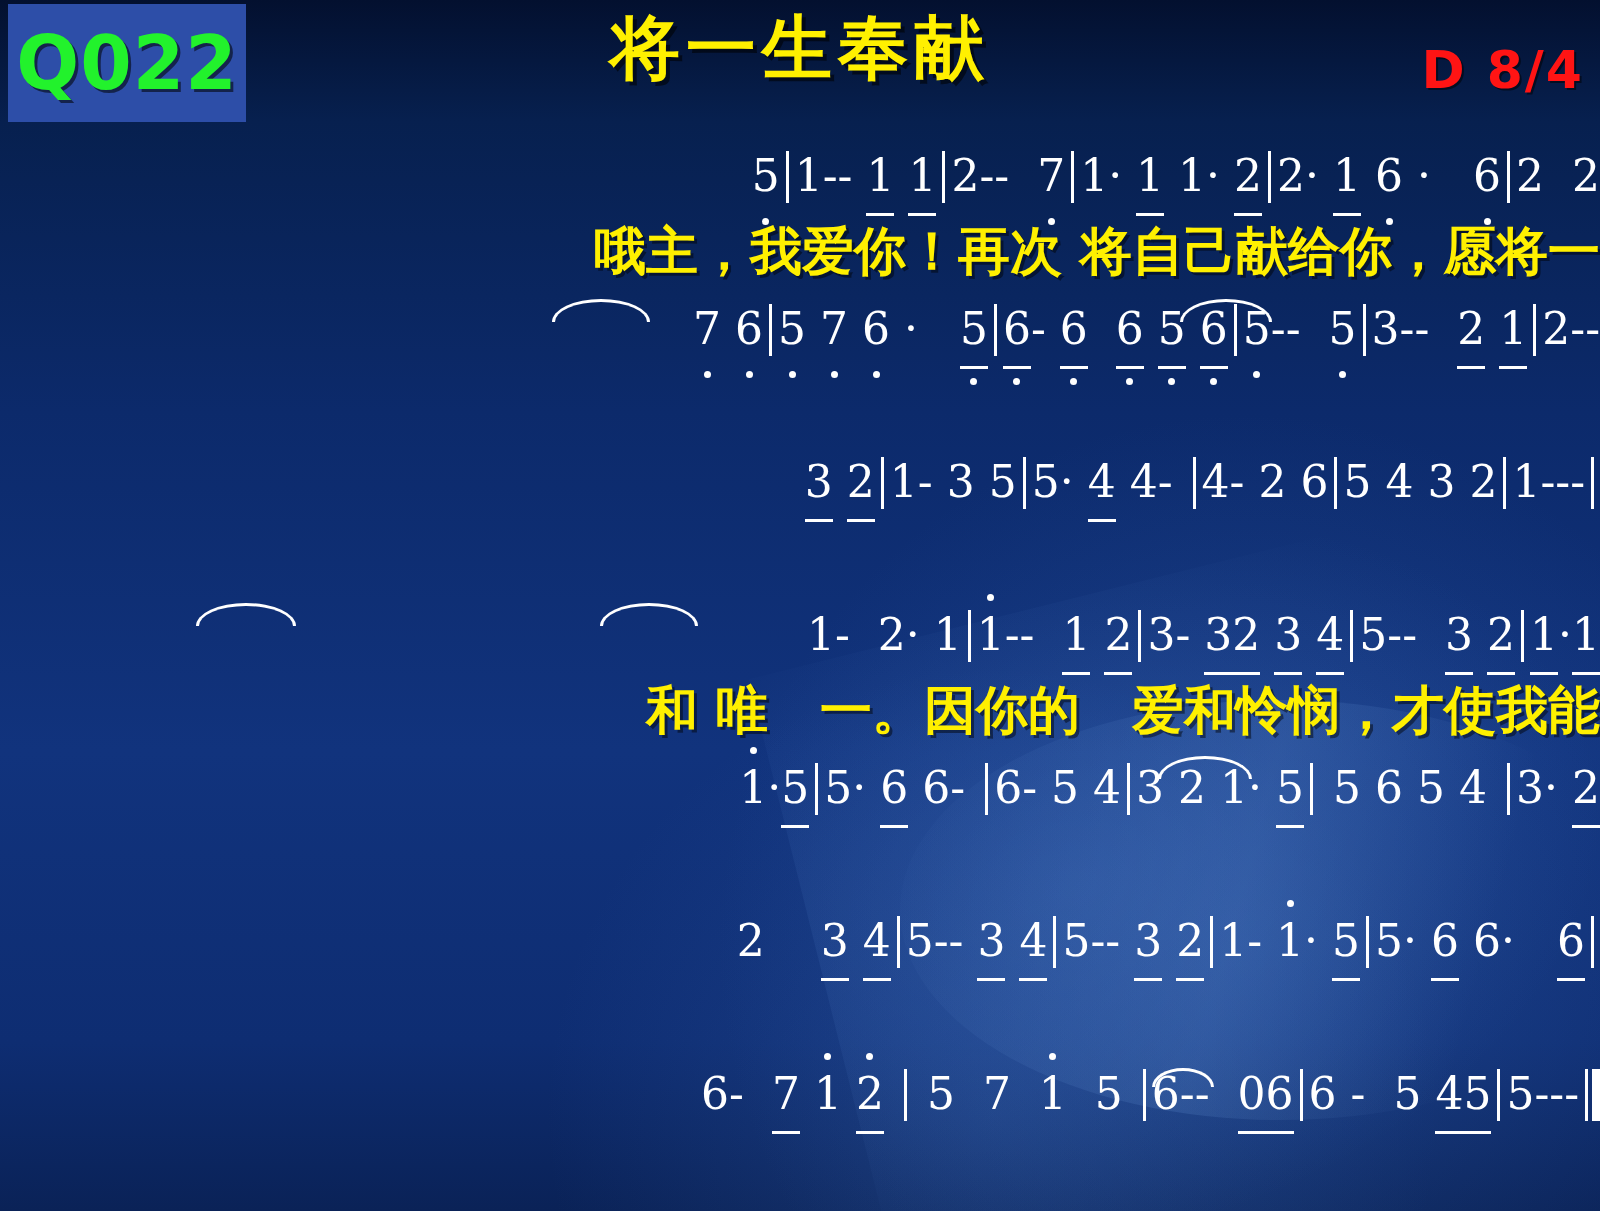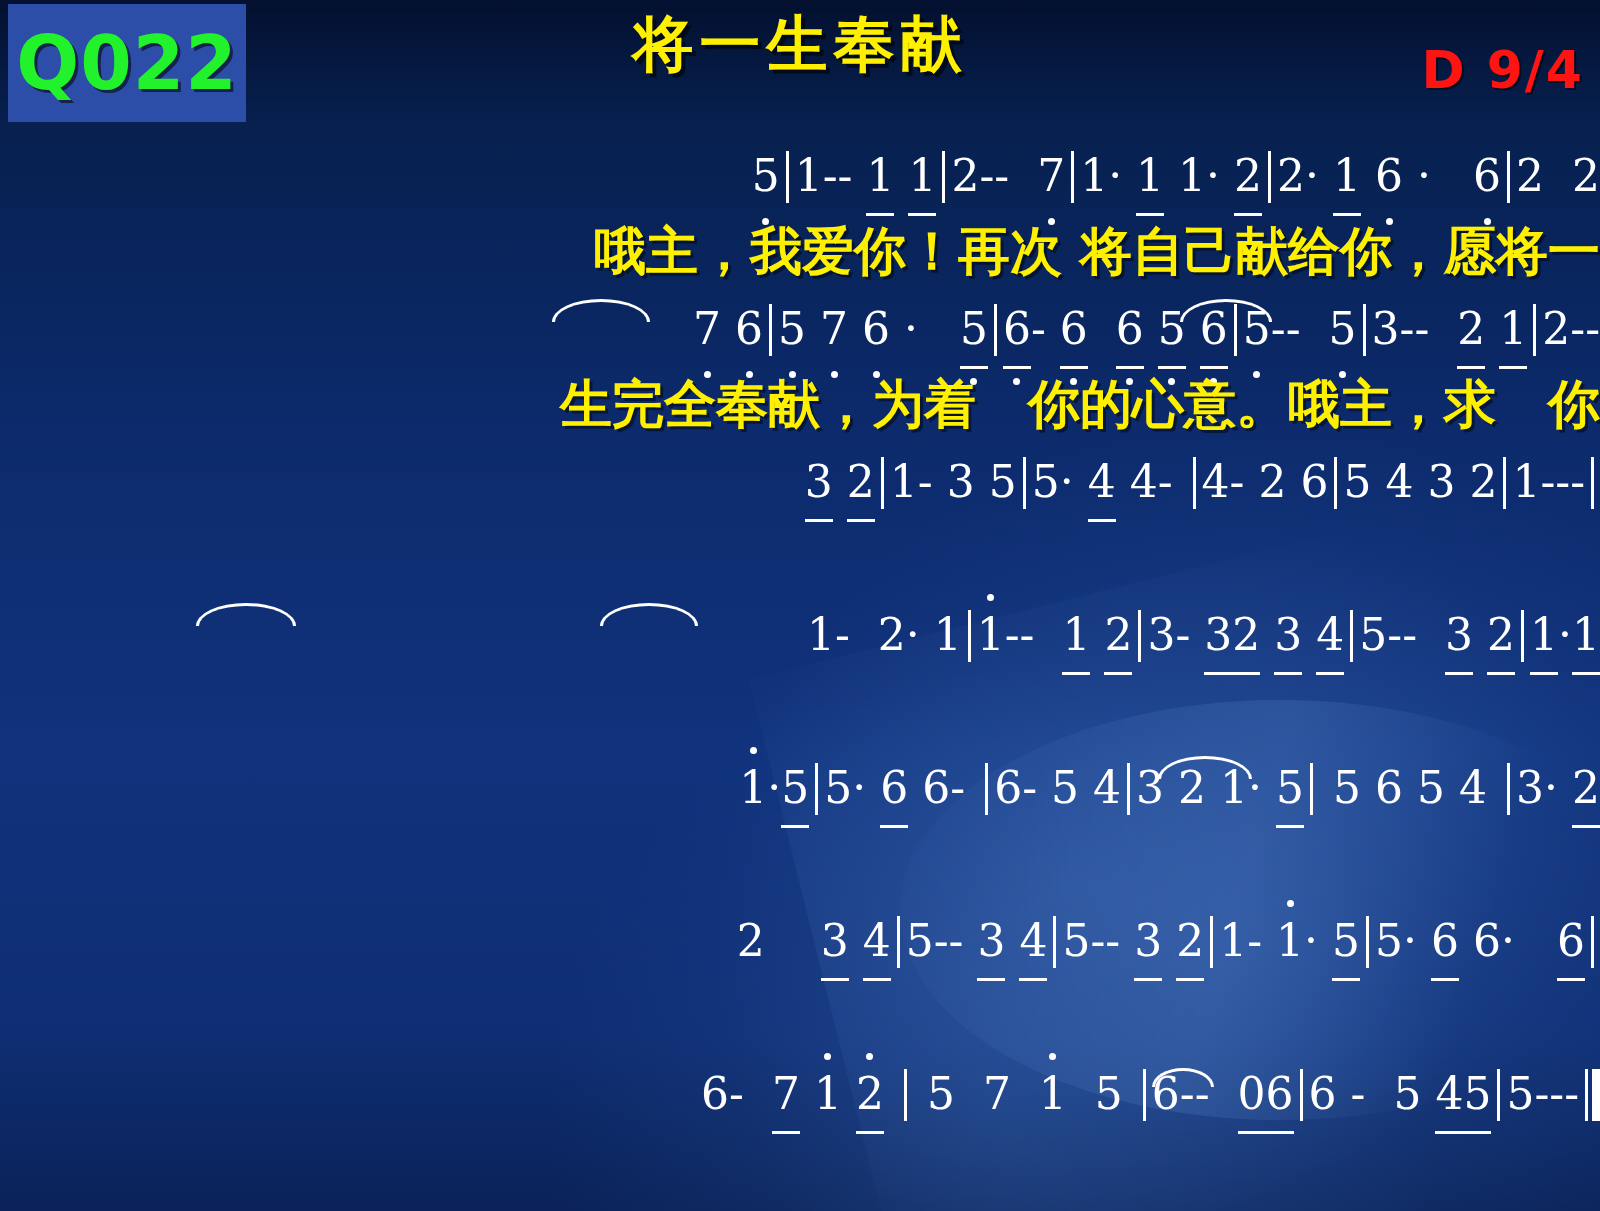--- a/index.html
+++ b/index.html
@@ -33,21 +33,21 @@
   #code-badge .code-text{
     font-family:"DejaVu Sans",sans-serif;
     font-weight:700;font-size:74px;letter-spacing:1px;
     color:#22f22c;
     text-shadow:3px 3px 0 rgba(0,0,0,0.55);
     line-height:1;
   }
   #song-title{
     position:absolute;left:0;top:10px;width:1600px;text-align:center;
     font-family:"DejaVu Sans",sans-serif;
-    font-weight:700;font-size:61px;letter-spacing:6px;
+    font-weight:700;font-size:70px;letter-spacing:6px;
     color:#fff000;
     text-shadow:4px 4px 0 rgba(0,0,0,0.55);
     line-height:1.1;
   }
   #key-sig{
     position:absolute;right:16px;top:40px;
     font-family:"DejaVu Sans",sans-serif;
     font-weight:700;font-size:52px;letter-spacing:2px;
     color:#ff1414;
     text-shadow:2px 2px 0 rgba(0,0,0,0.5);
@@ -101,40 +101,40 @@
 <div id="page">
   <div id="sheen1"></div>
   <div id="sheen2"></div>
 
   <div id="code-badge">
     <span class="code-text">Q022</span>
   </div>
 
   <div id="song-title">将一生奉献</div>
 
-  <div id="key-sig">D  9/4</div>
+  <div id="key-sig">D  8/4</div>
 
   <div id="body">
 
     <div class="system">
       <div class="notes"><span class="n dl">5</span><span class="bar"></span><span class="n">1</span>-- <span class="n u">1</span> <span class="n u">1</span><span class="bar"></span><span class="n">2</span>--  <span class="n dl">7</span><span class="bar"></span><span class="n">1</span>· <span class="n u">1</span> <span class="n">1</span>· <span class="n u">2</span><span class="bar"></span><span class="n">2</span>· <span class="n u">1</span> <span class="n dl">6</span> ·   <span class="n dl">6</span><span class="bar"></span><span class="n">2</span>  <span class="n">2</span></div>
       <div class="lyrics">哦主，我爱你！再次 将自己献给你，愿将一</div>
     </div>
 
     <div class="system">
       <div class="notes"><span class="tie" style="left:552px;top:6px;width:92px;"></span><span class="tie" style="left:1180px;top:6px;width:86px;"></span><span class="n dl">7</span> <span class="n dl">6</span><span class="bar"></span><span class="n dl">5</span> <span class="n dl">7</span> <span class="n dl">6</span> ·   <span class="n u dl">5</span><span class="bar"></span><span class="n u dl">6</span>- <span class="n u dl">6</span>  <span class="n u dl">6</span> <span class="n u dl">5</span> <span class="n u dl">6</span><span class="bar"></span><span class="n dl">5</span>--  <span class="n dl">5</span><span class="bar"></span><span class="n">3</span>--  <span class="n u">2</span> <span class="n u">1</span><span class="bar"></span><span class="n">2</span>--</div>
-      <div class="lyrics">生完全奉献，为着　你的心意。哦主，求　你</div>
     </div>
 
     <div class="system">
       <div class="notes"><span class="n u">3</span> <span class="n u">2</span><span class="bar"></span><span class="n">1</span>- <span class="n">3</span> <span class="n">5</span><span class="bar"></span><span class="n">5</span>· <span class="n u">4</span> <span class="n">4</span>- <span class="bar"></span><span class="n">4</span>- <span class="n">2</span> <span class="n">6</span><span class="bar"></span><span class="n">5</span> <span class="n">4</span> <span class="n">3</span> <span class="n">2</span><span class="bar"></span><span class="n">1</span>---<span class="bar"></span></div>
     </div>
 
     <div class="system">
       <div class="notes"><span class="tie" style="left:196px;top:4px;width:94px;"></span><span class="tie" style="left:600px;top:4px;width:92px;"></span><span class="n">1</span>-  <span class="n">2</span>· <span class="n">1</span><span class="bar"></span><span class="n dh">1</span>--  <span class="n u">1</span> <span class="n u">2</span><span class="bar"></span><span class="n">3</span>- <span class="n u">3</span><span class="n u">2</span> <span class="n u">3</span> <span class="n u">4</span><span class="bar"></span><span class="n">5</span>--  <span class="n u">3</span> <span class="n u">2</span><span class="bar"></span><span class="n u">1</span>·<span class="n u">1</span></div>
+      <div class="lyrics">和 唯　一。因你的　爱和怜悯，才使我能</div>
     </div>
 
     <div class="system">
       <div class="notes"><span class="tie" style="left:1158px;top:4px;width:88px;"></span><span class="n dh">1</span>·<span class="n u">5</span><span class="bar"></span><span class="n">5</span>· <span class="n u">6</span> <span class="n">6</span>- <span class="bar"></span><span class="n">6</span>- <span class="n">5</span> <span class="n">4</span><span class="bar"></span><span class="n">3</span> <span class="n">2</span> <span class="n">1</span>· <span class="n u">5</span><span class="bar"></span> <span class="n">5</span> <span class="n">6</span> <span class="n">5</span> <span class="n">4</span> <span class="bar"></span><span class="n">3</span>· <span class="n u">2</span></div>
     </div>
 
     <div class="system">
       <div class="notes"><span class="n">2</span>    <span class="n u">3</span> <span class="n u">4</span><span class="bar"></span><span class="n">5</span>-- <span class="n u">3</span> <span class="n u">4</span><span class="bar"></span><span class="n">5</span>-- <span class="n u">3</span> <span class="n u">2</span><span class="bar"></span><span class="n">1</span>- <span class="n dh">1</span>· <span class="n u">5</span><span class="bar"></span><span class="n">5</span>· <span class="n u">6</span> <span class="n">6</span>·   <span class="n u">6</span><span class="bar"></span></div>
     </div>
 

